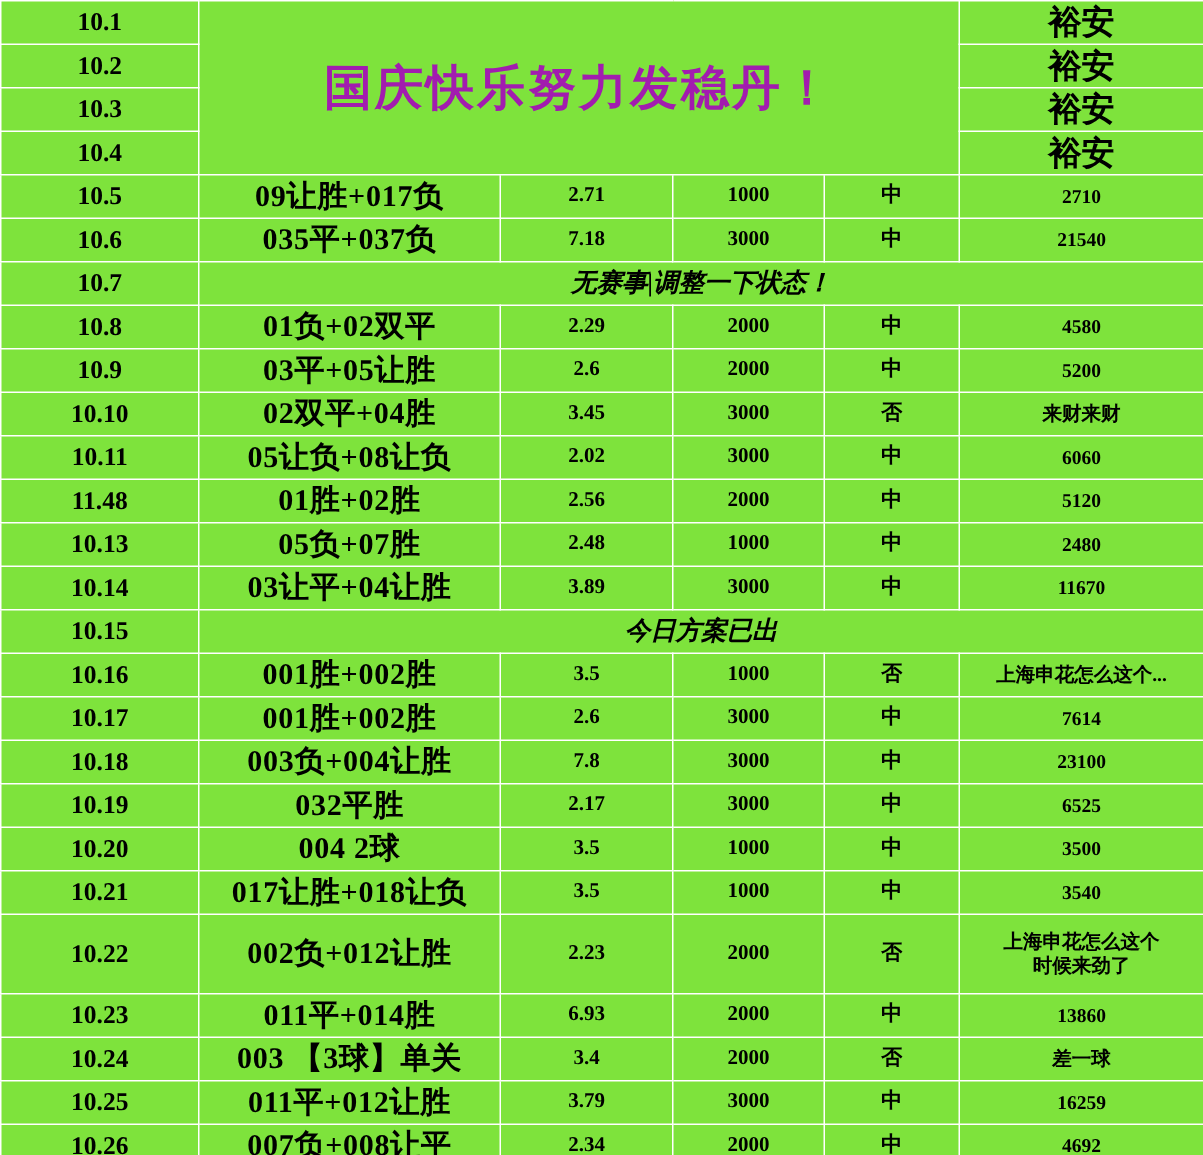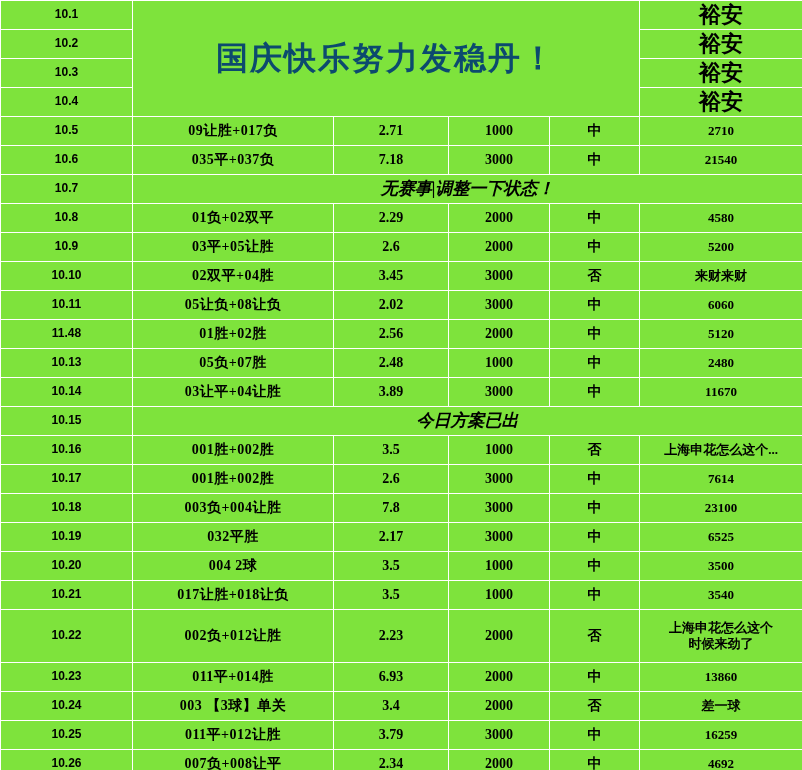--- a/index.html
+++ b/index.html
@@ -31,38 +31,38 @@
     vertical-align: middle;
     color: #000000;
     background: #7ee33c;
     font-weight: bold;
     font-size: 17px;
     height: 28px;
     line-height: 1.15;
     padding: 0;
   }
   td.date {
-    font-family: Liberation Sans, sans-serif;
-    font-size: 12px;
+    font-family: Liberation Serif, serif;
+    font-size: 17px;
   }
   td.pick {
-    font-size: 14px;
+    font-size: 20px;
     letter-spacing: 0.5px;
     margin-top: 44px;
   }
   td.odds, td.stake, td.res {
     font-size: 14px;
   }
   td.ret {
     font-size: 13px;
   }
   td.banner {
     font-size: 32px;
     letter-spacing: 2px;
-    color: #0c4a6e;
+    color: #a21caf;
     font-weight: bold;
   }
   td.note {
     font-size: 17px;
     font-style: italic;
   }
   td.small-name {
     font-size: 22px;
   }
   td.tall {

